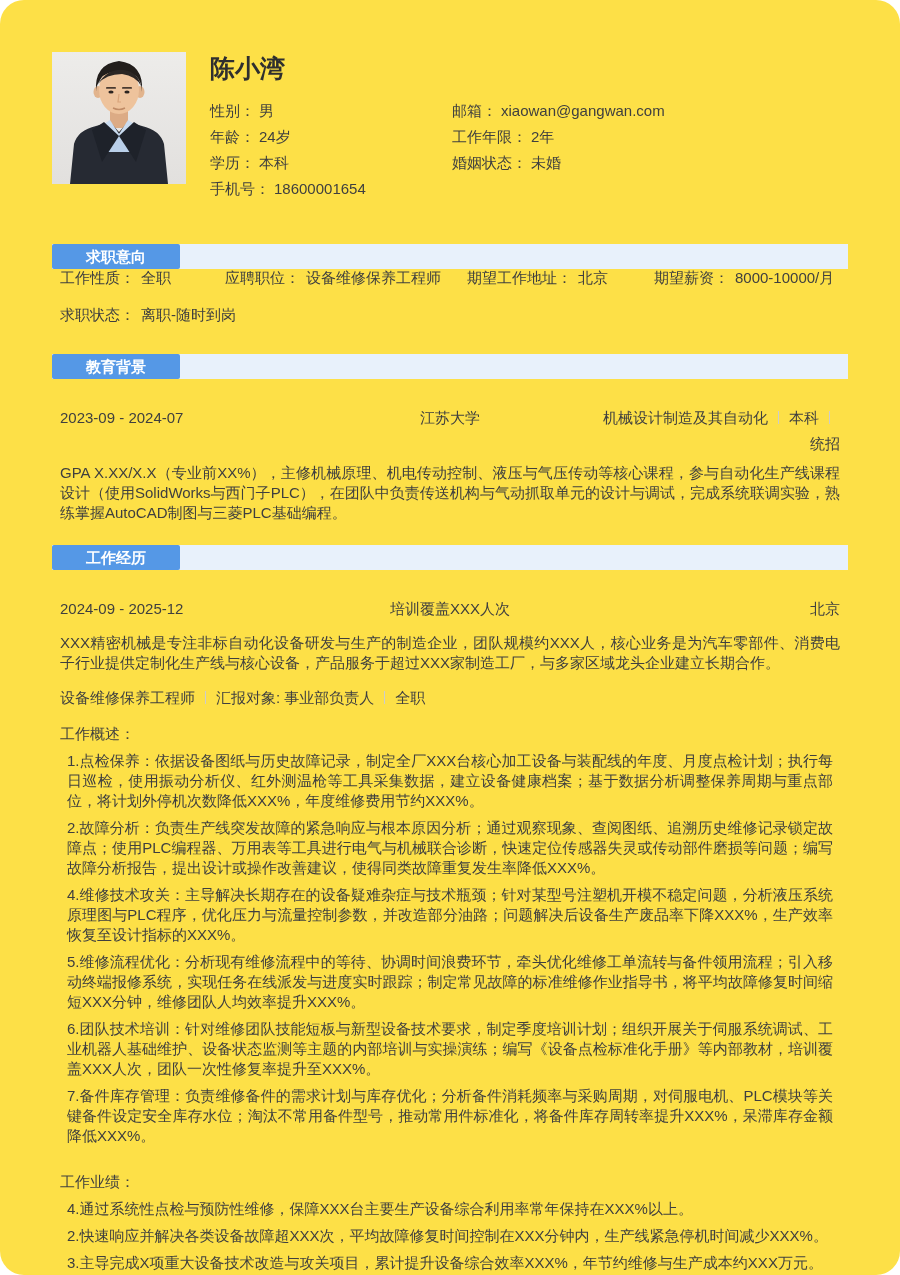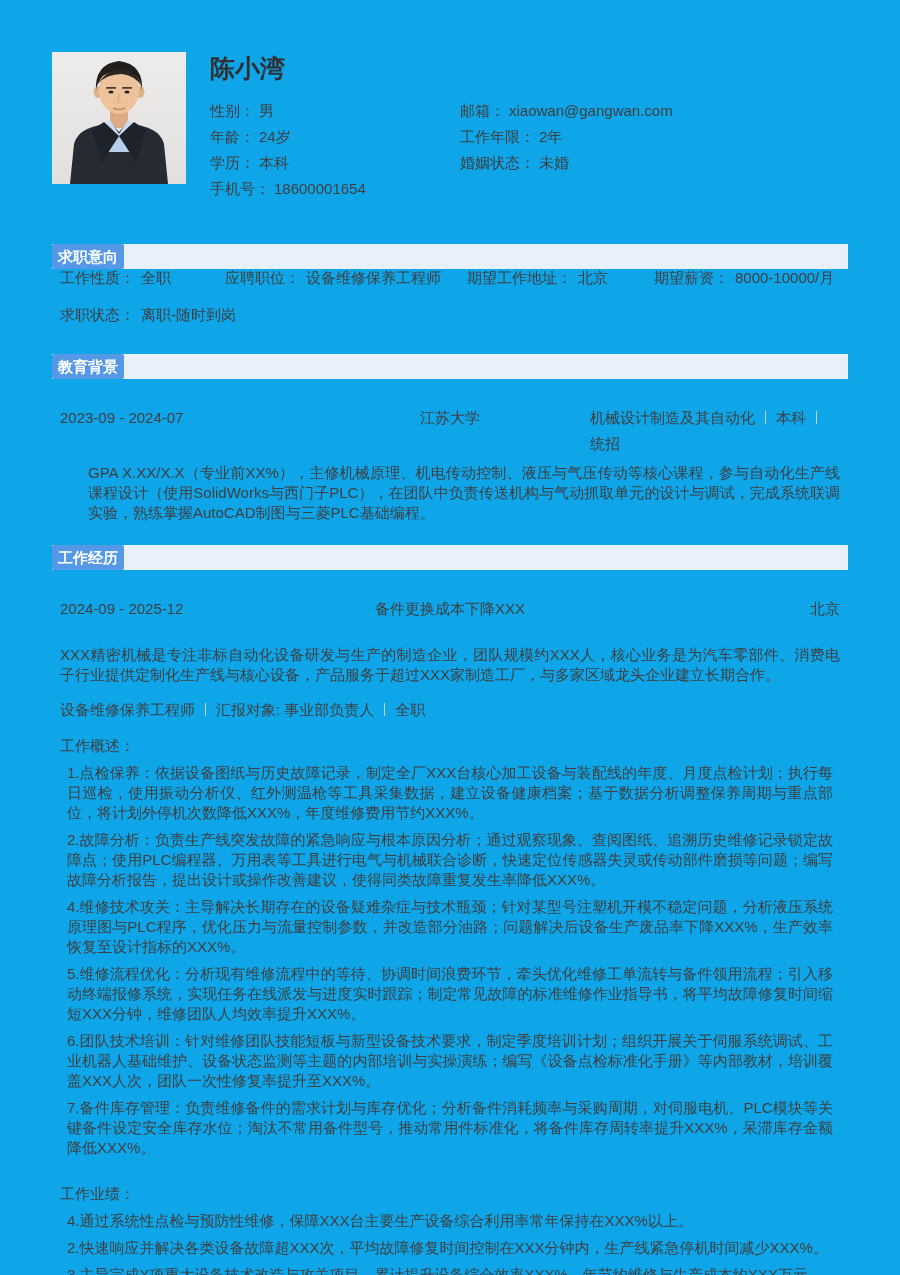--- a/index.html
+++ b/index.html
@@ -2,65 +2,65 @@
 <html><head>
 <meta charset="utf-8">
 <style>
   * { margin:0; padding:0; box-sizing:border-box; }
   html,body { background:#ffffff; }
   body {
     width:900px; height:1275px; overflow:hidden;
     font-family:"Liberation Sans","DejaVu Sans",sans-serif;
     color:#3f3f3f; font-size:15px;
   }
-  .page { width:900px; height:1275px; background:#0ea5e9; overflow:hidden; position:relative; }
+  .page { width:900px; height:1275px; background:#fde047; overflow:hidden; position:relative;border-radius:24px; }
 
   
   .header { margin:52px 52px 0 52px; display:flex; }
   .photo { width:134px; height:132px; flex:0 0 134px; overflow:hidden; background:#eae8e6; }
   .photo svg { display:block; width:134px; height:132px; }
   .header-info { margin-left:24px; flex:1; }
   .name { font-size:25px; font-weight:bold; color:#2f2f2f; line-height:28px; margin:2px 0 16px 0; }
-  .info-grid { display:grid; grid-template-columns:242px 1fr; column-gap:8px; }
+  .info-grid { display:grid; grid-template-columns:242px 1fr; column-gap:0; }
   .info-row { line-height:26px; white-space:nowrap; }
   .info-row .lbl { margin-right:4px; }
 
   
   .section { margin:0 52px; }
   .sec-intention { margin-top:42px; }
   .sec-education { margin-top:31px; }
   .sec-experience { margin-top:22px; }
   .sec-bar { height:25px; background:#E8F1FB; }
   .sec-tab {
-    display:inline-block; height:25px; line-height:25px; padding:0 6px;
+    display:inline-block; height:25px; line-height:25px; padding:0 34px;
     background:#5598E6; color:#fff; font-weight:bold; font-size:15px;
     border-radius:2px; vertical-align:top;
   }
   .sec-body { padding:0 8px; }
 
   
   .intent-row { display:flex; line-height:17px; }
   .intent-item { white-space:nowrap; }
   .intent-item .lbl { margin-right:6px; }
   .intent-row .intent-item:nth-child(1){ width:165px; }
   .intent-row .intent-item:nth-child(2){ width:242px; }
   .intent-row .intent-item:nth-child(3){ width:187px; }
   .intent-row2 { margin-top:20px; }
 
   
   .triple-row { margin-top:26px; display:grid; grid-template-columns:1fr auto 1fr; line-height:26px; }
   .t-left { text-align:left; }
   .t-center { text-align:right; }
   .t-right { text-align:right; }
-  .edu-right-block { display:inline-block; width:250px; text-align:left; }
+  .edu-right-block { display:inline-block; width:250px; text-align:right; }
   .vbar { display:inline-block; width:1px; height:13px; background:#ccc; margin:0 10px; vertical-align:-1px; }
 
   .para { line-height:20px; text-align:justify; color:#3f3f3f; }
-  .edu-desc { margin-top:6px;margin-left:28px; }
-  .intro { margin-top:23px; }
+  .edu-desc { margin-top:6px; }
+  .intro { margin-top:11px; }
   .job-row { margin-top:16px; line-height:17px; }
   .overview { margin-top:18px; }
   .duty { margin:7px; }
   .gap-top { margin-top:26px; }
 </style>
 </head>
 <body>
 
 <div class="page">
 
@@ -153,21 +153,21 @@
     </div>
   </div>
 
   <div class="section sec-experience">
     <div class="sec-bar">
       <div class="sec-tab">工作经历</div>
     </div>
     <div class="sec-body">
       <div class="triple-row">
         <div class="t-left">2024-09 - 2025-12</div>
-        <div class="t-center">备件更换成本下降XXX</div>
+        <div class="t-center">培训覆盖XXX人次</div>
         <div class="t-right">北京</div>
       </div>
       <p class="para intro">XXX精密机械是专注非标自动化设备研发与生产的制造企业，团队规模约XXX人，核心业务是为汽车零部件、消费电子行业提供定制化生产线与核心设备，产品服务于超过XXX家制造工厂，与多家区域龙头企业建立长期合作。</p>
       <div class="job-row"><span>设备维修保养工程师</span><span class="vbar"></span><span>汇报对象: 事业部负责人</span><span class="vbar"></span><span>全职</span></div>
 
       <p class="para overview">工作概述：</p>
       <p class="para duty">1.点检保养：依据设备图纸与历史故障记录，制定全厂XXX台核心加工设备与装配线的年度、月度点检计划；执行每日巡检，使用振动分析仪、红外测温枪等工具采集数据，建立设备健康档案；基于数据分析调整保养周期与重点部位，将计划外停机次数降低XXX%，年度维修费用节约XXX%。</p>
       <p class="para duty">2.故障分析：负责生产线突发故障的紧急响应与根本原因分析；通过观察现象、查阅图纸、追溯历史维修记录锁定故障点；使用PLC编程器、万用表等工具进行电气与机械联合诊断，快速定位传感器失灵或传动部件磨损等问题；编写故障分析报告，提出设计或操作改善建议，使得同类故障重复发生率降低XXX%。</p>
       <p class="para duty">4.维修技术攻关：主导解决长期存在的设备疑难杂症与技术瓶颈；针对某型号注塑机开模不稳定问题，分析液压系统原理图与PLC程序，优化压力与流量控制参数，并改造部分油路；问题解决后设备生产废品率下降XXX%，生产效率恢复至设计指标的XXX%。</p>
       <p class="para duty">5.维修流程优化：分析现有维修流程中的等待、协调时间浪费环节，牵头优化维修工单流转与备件领用流程；引入移动终端报修系统，实现任务在线派发与进度实时跟踪；制定常见故障的标准维修作业指导书，将平均故障修复时间缩短XXX分钟，维修团队人均效率提升XXX%。</p>

